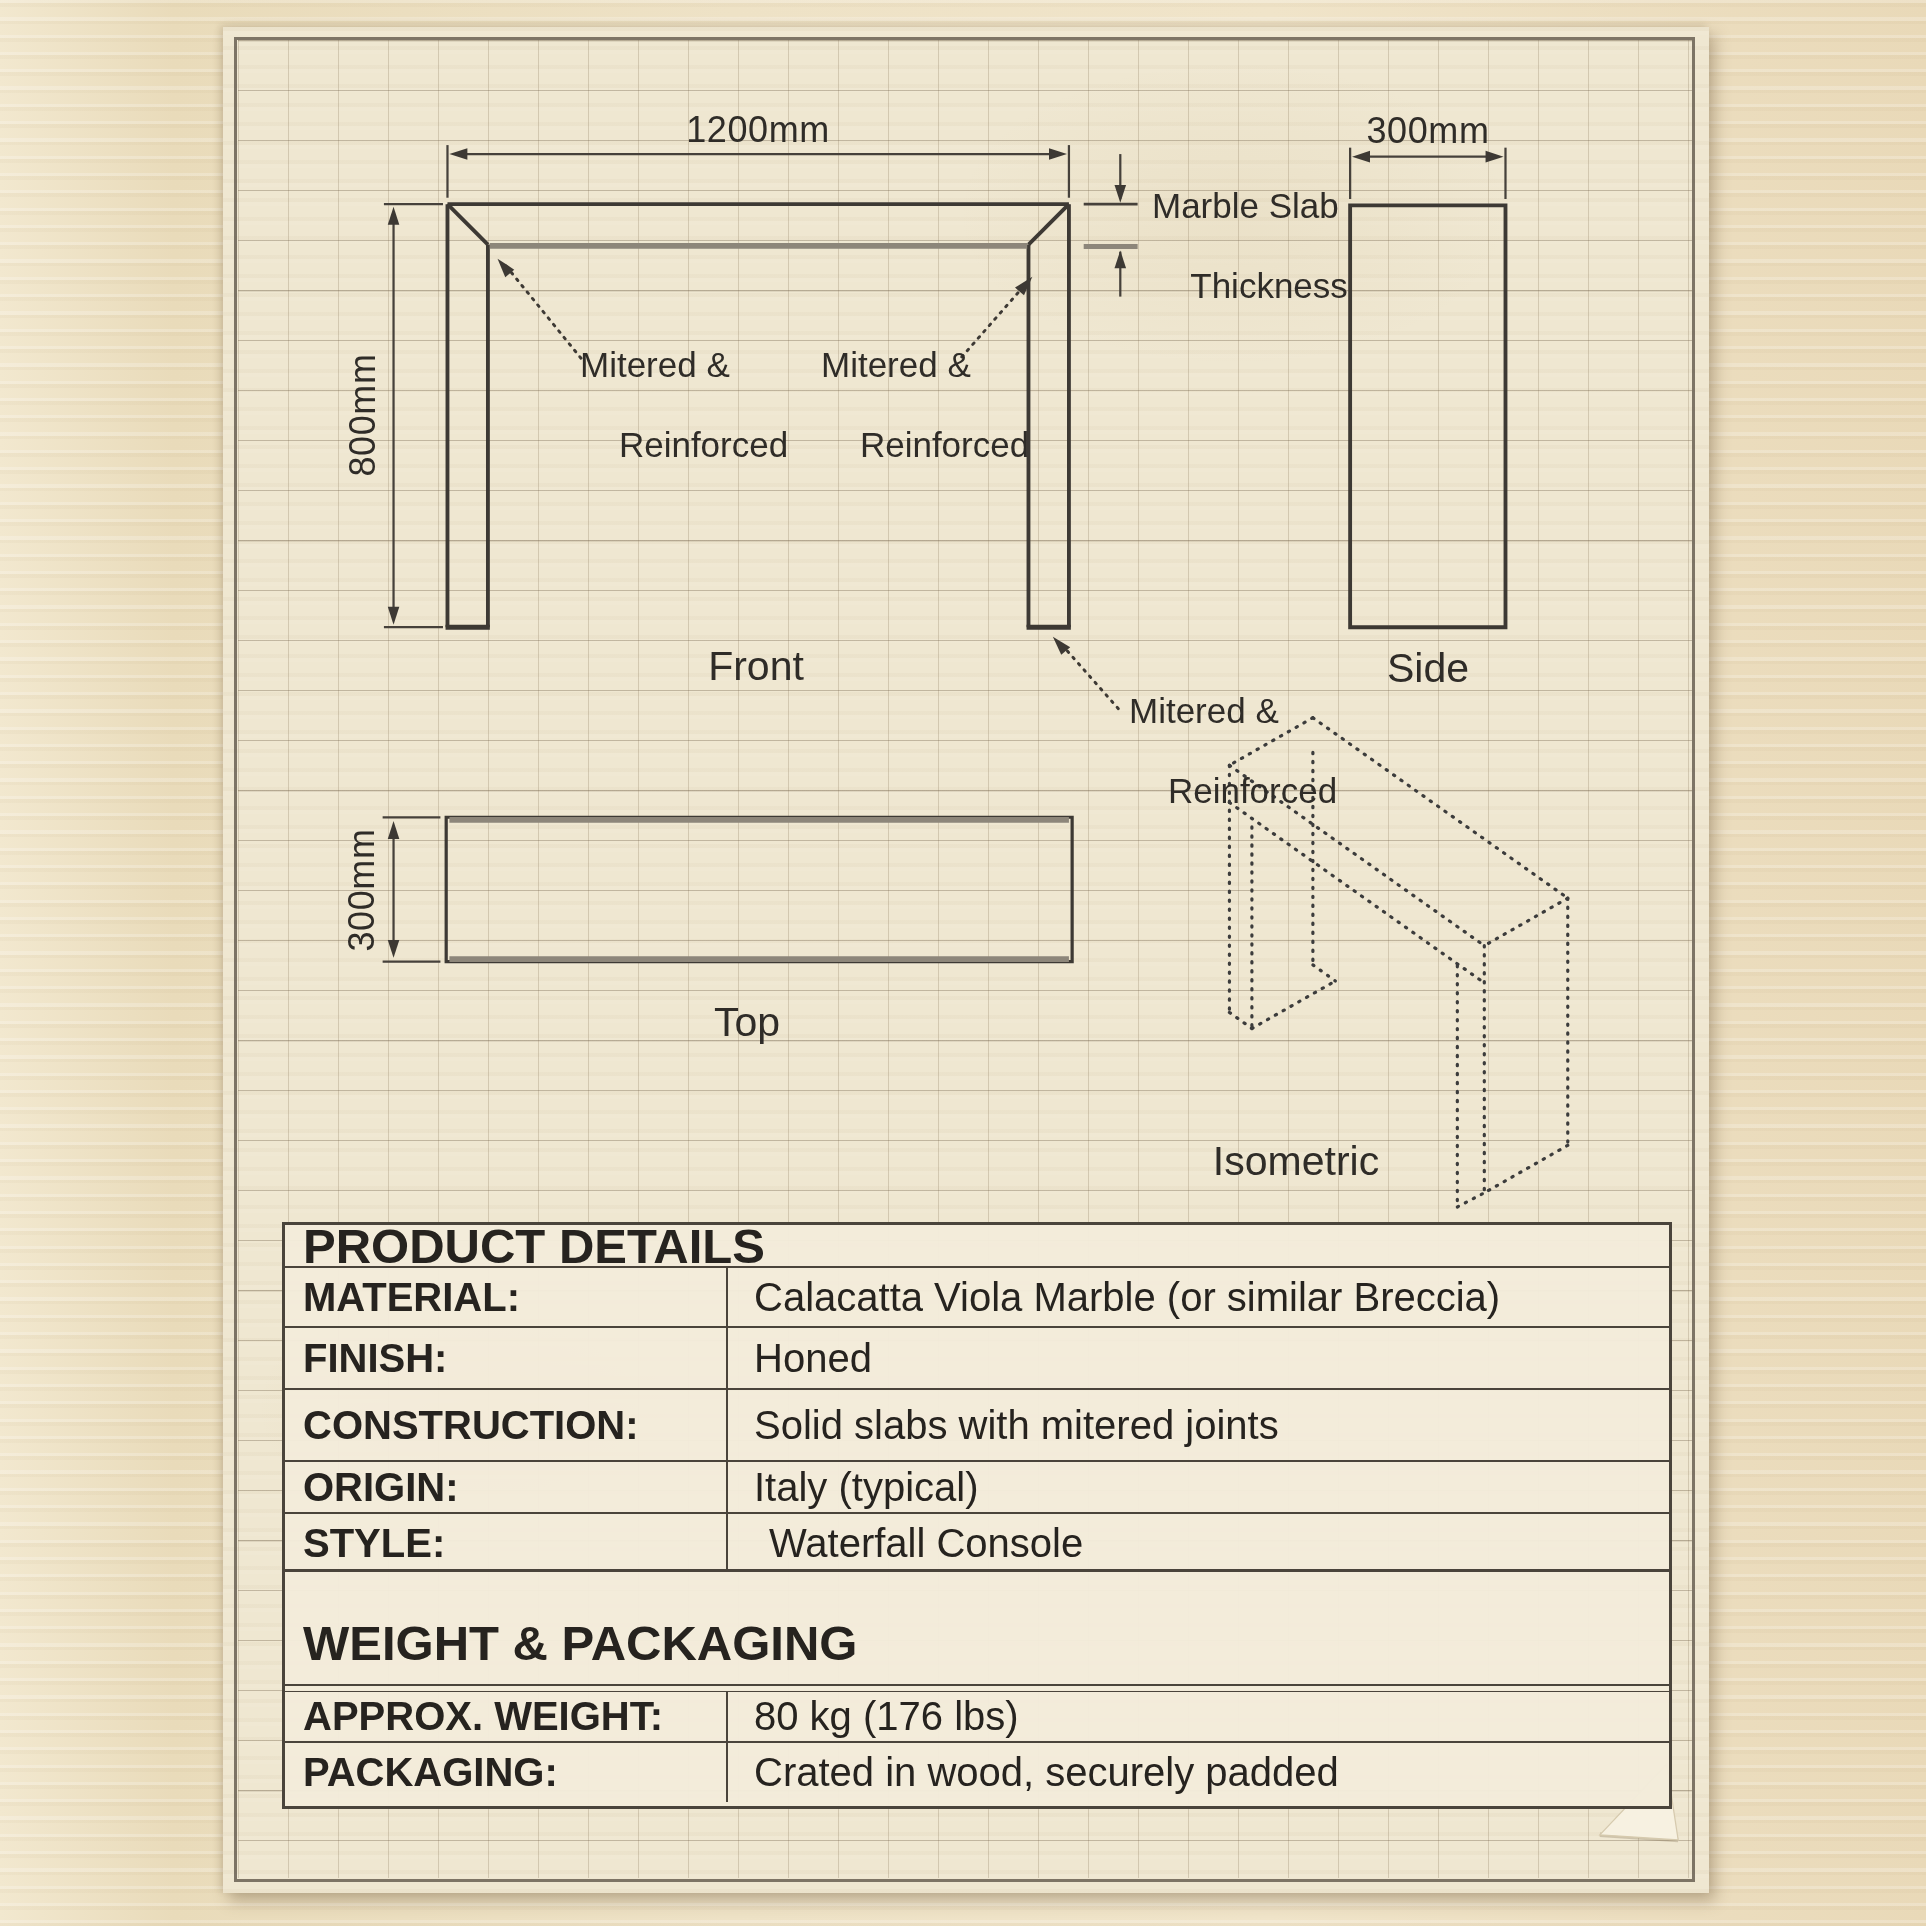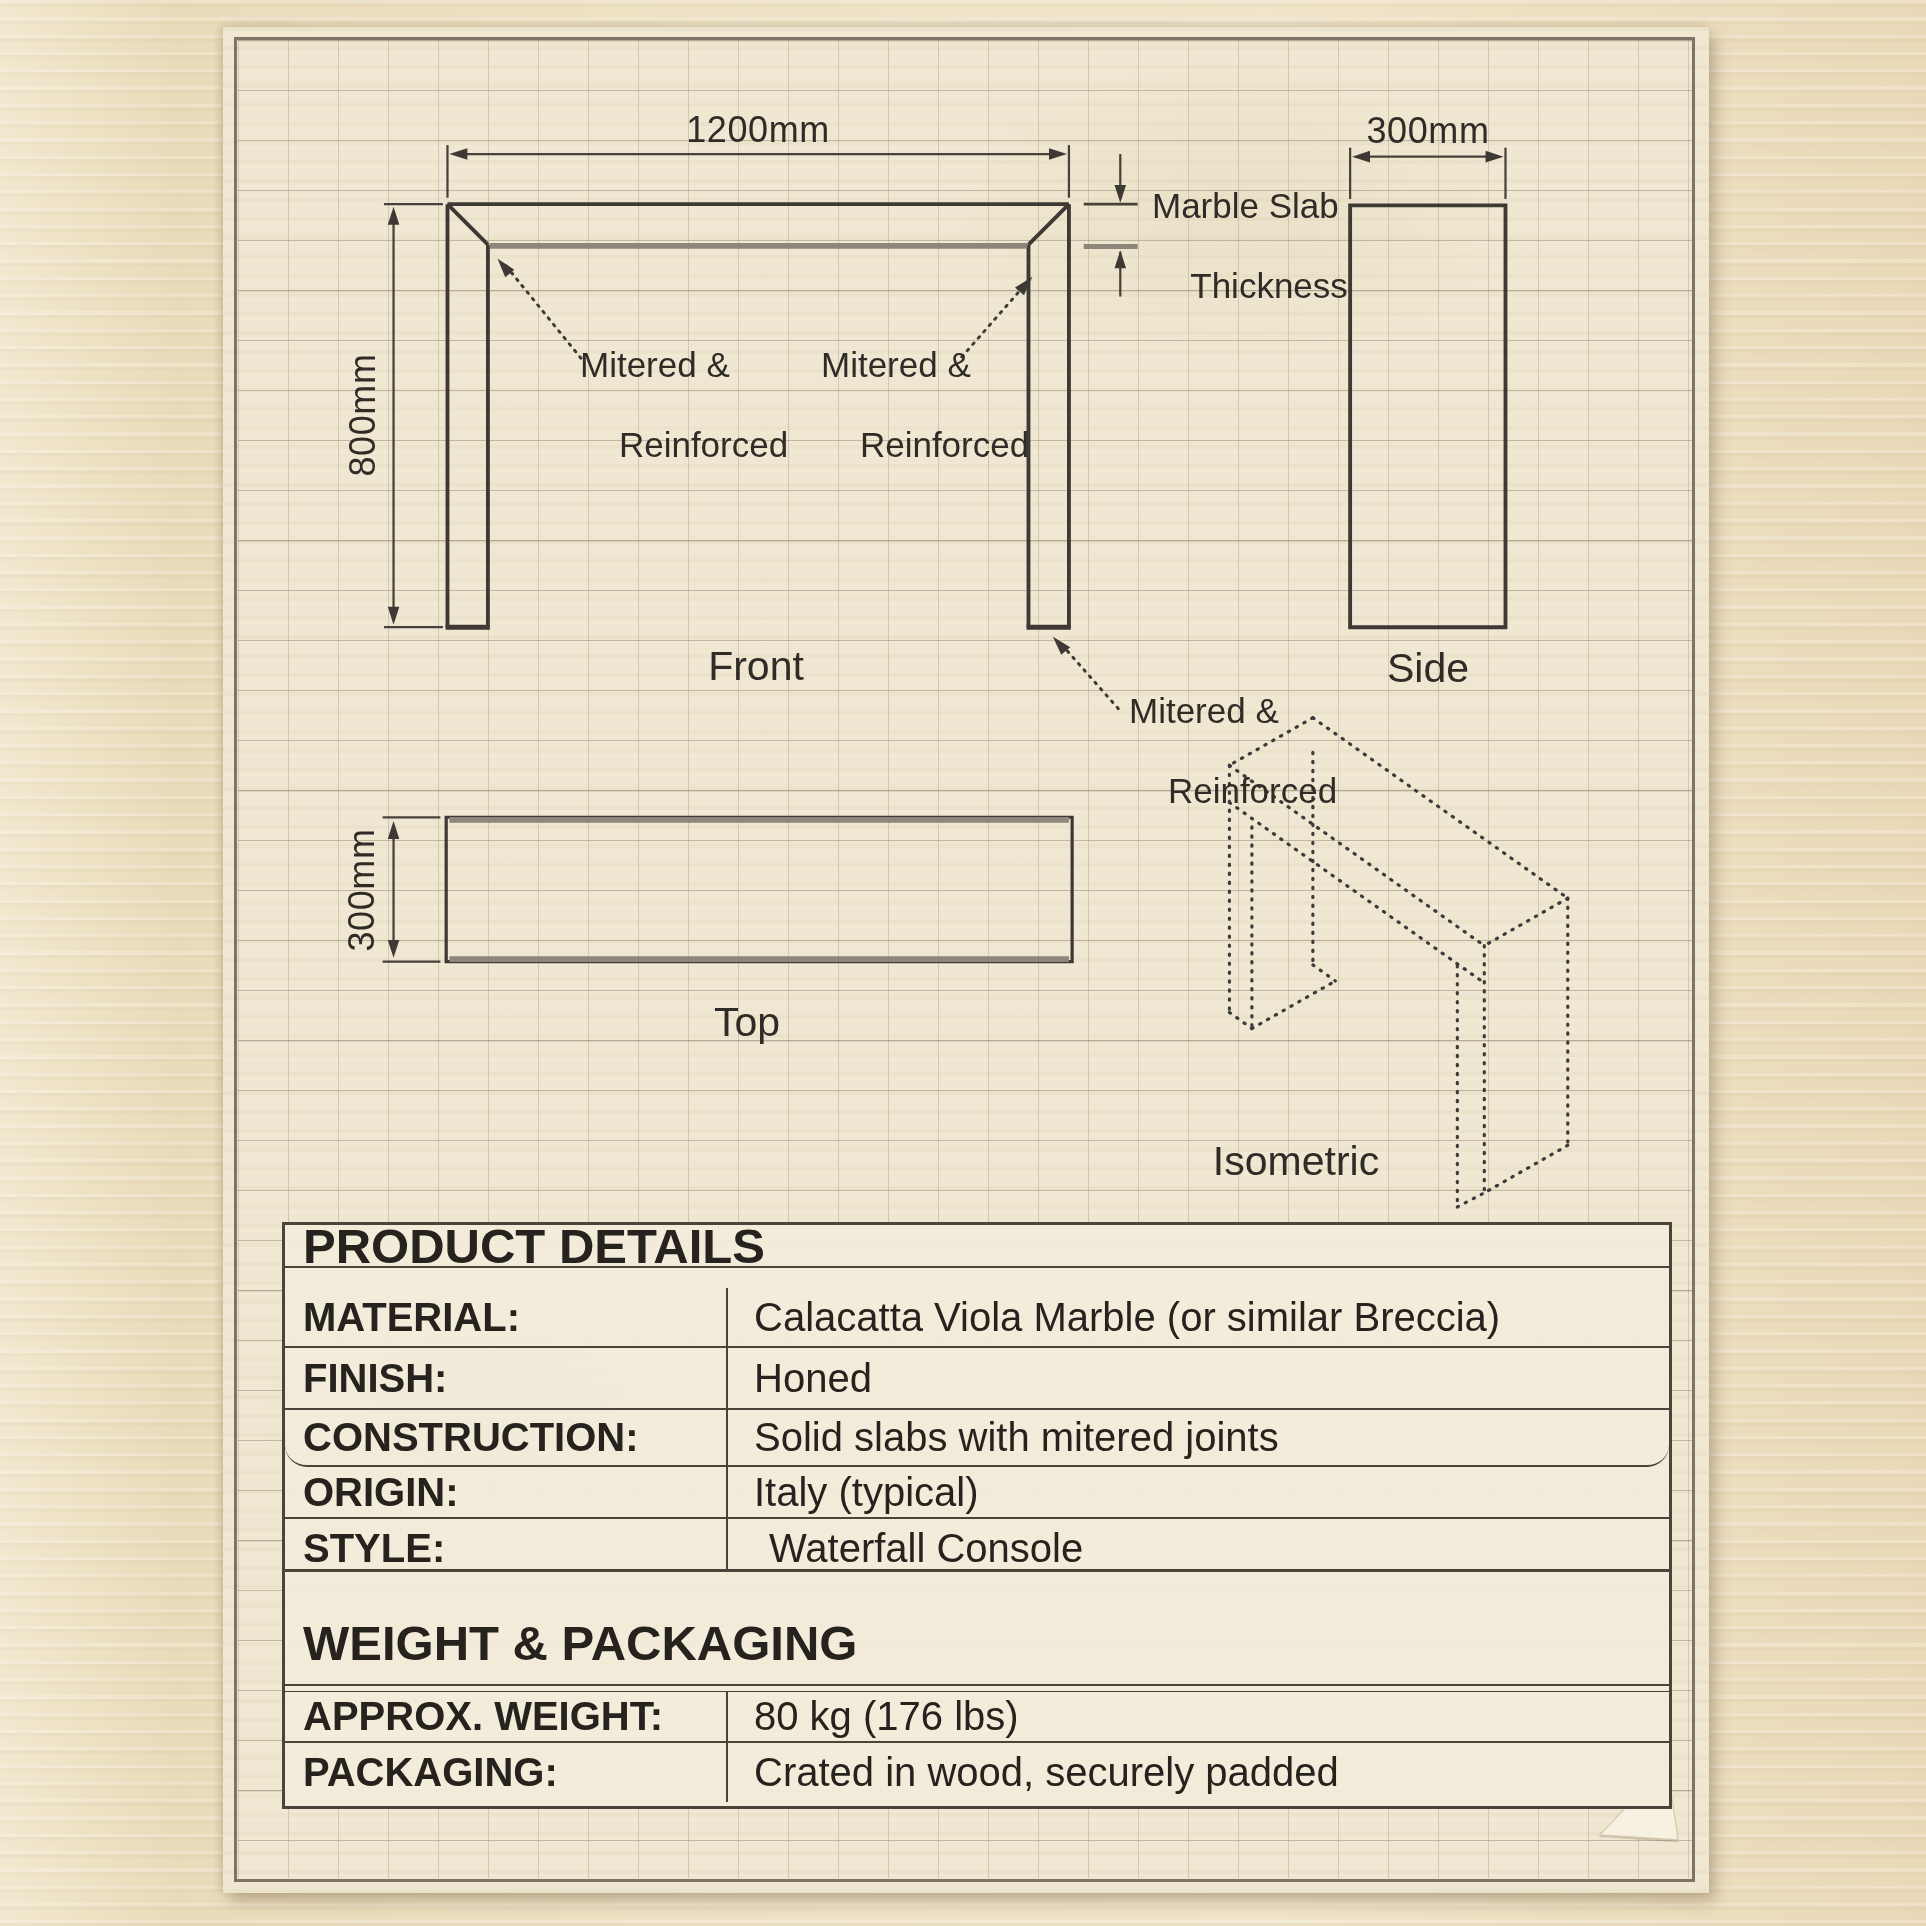--- a/index.html
+++ b/index.html
@@ -160,29 +160,29 @@
 
   <div class="txt viewlabel center" style="left:756px;top:666px;">Front</div>
   <div class="txt viewlabel center" style="left:1428px;top:668px;">Side</div>
   <div class="txt viewlabel center" style="left:747px;top:1022px;">Top</div>
   <div class="txt viewlabel center" style="left:1296px;top:1161px;">Isometric</div>
 
   <div class="tbl tbl1">
     <div class="trow thead" style="height:43px;">
       <span>PRODUCT DETAILS</span>
     </div>
-    <div class="trow" style="height:60px;margin-top:20px;">
+    <div class="trow" style="height:60px;">
       <div class="lcell">MATERIAL:</div>
       <div class="vcell">Calacatta Viola Marble (or similar Breccia)</div>
     </div>
     <div class="trow" style="height:62px;">
       <div class="lcell">FINISH:</div>
       <div class="vcell">Honed</div>
     </div>
-    <div class="trow" style="height:57px;border-radius:22px;">
+    <div class="trow" style="height:72px;">
       <div class="lcell">CONSTRUCTION:</div>
       <div class="vcell">Solid slabs with mitered joints</div>
     </div>
     <div class="trow" style="height:52px;">
       <div class="lcell">ORIGIN:</div>
       <div class="vcell">Italy (typical)</div>
     </div>
     <div class="trow" style="height:58px;gap:15px;">
       <div class="lcell">STYLE:</div>
       <div class="vcell">Waterfall Console</div>

